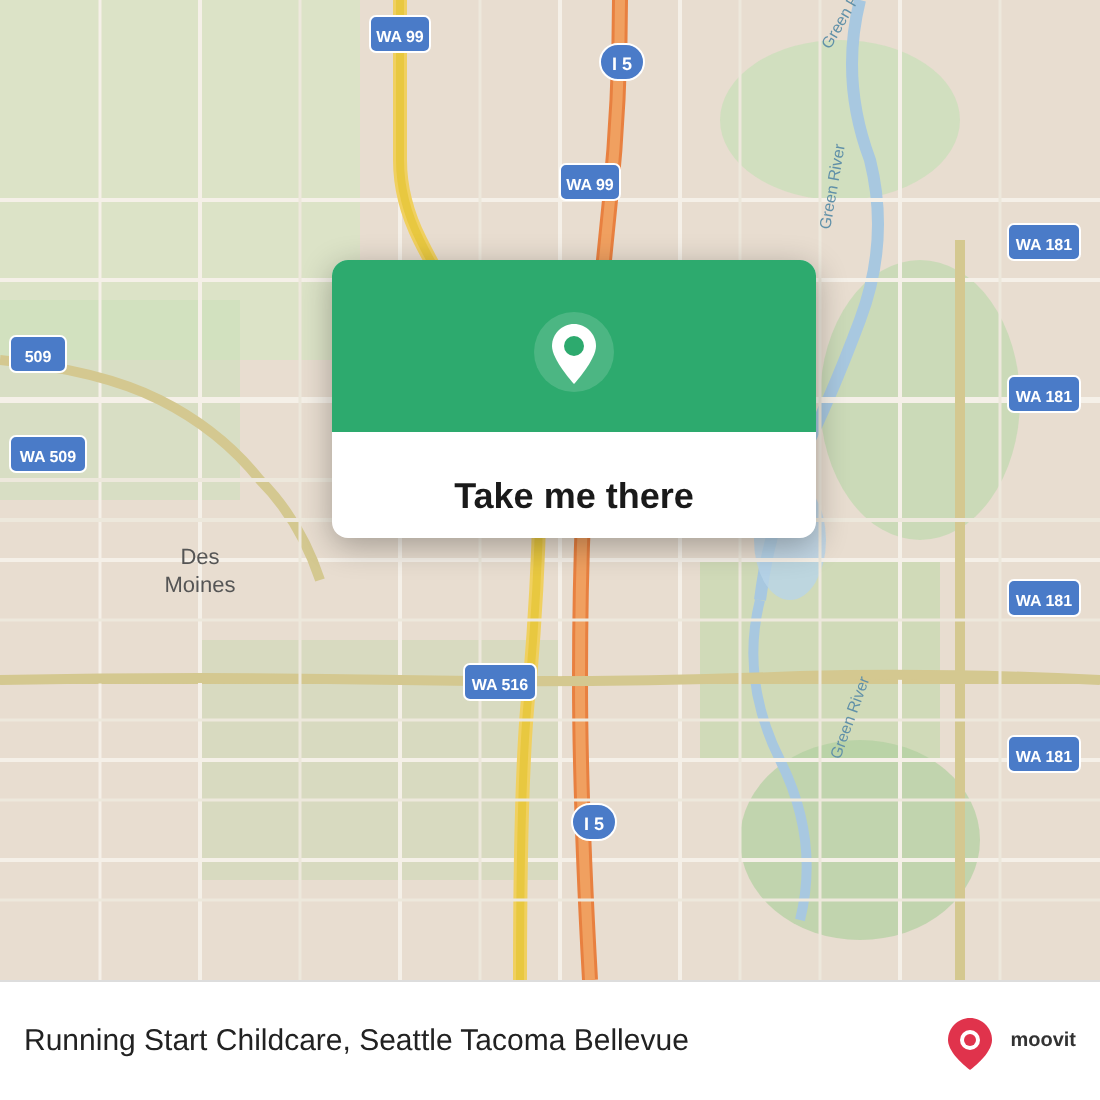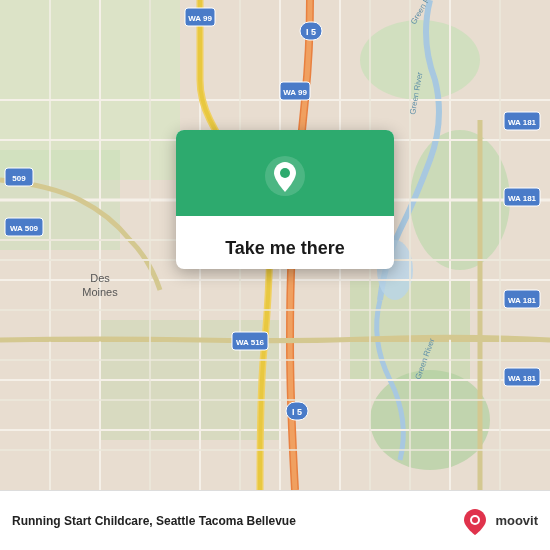--- a/index.html
+++ b/index.html
@@ -25,22 +25,22 @@
       width: 100%;
       height: 100%;
       position: absolute;
       top: 0; left: 0;
     }
 
     
     #location-card {
       position: absolute;
       top: 130px;
-      left: 176px;
-      width: 218px;
+      left: 166px;
+      width: 242px;
       background: white;
       border-radius: 8px;
       box-shadow: 0 4px 16px rgba(0,0,0,0.3);
       overflow: hidden;
       display: flex;
       flex-direction: column;
       align-items: center;
     }
 
     #card-top {
@@ -88,38 +88,38 @@
       left: 8px;
     }
 
     #location-info {
       display: flex;
       flex-direction: column;
       flex: 1;
     }
 
     #location-name {
-      font-size: 12px;
-      font-weight: 700;
+      font-size: 15px;
+      font-weight: 400;
       color: #222;
     }
 
     #moovit-logo {
       display: flex;
       align-items: center;
       gap: 4px;
     }
 
     #moovit-icon {
       width: 32px;
       height: 32px;
     }
 
     #moovit-text {
-      font-size: 13px;
+      font-size: 10px;
       font-weight: 700;
       color: #333;
     }
   </style>
 </head>
 <body>
 
 <div id="map-container">
   <svg id="map-svg" viewBox="0 0 550 490" xmlns="http://www.w3.org/2000/svg">
 

